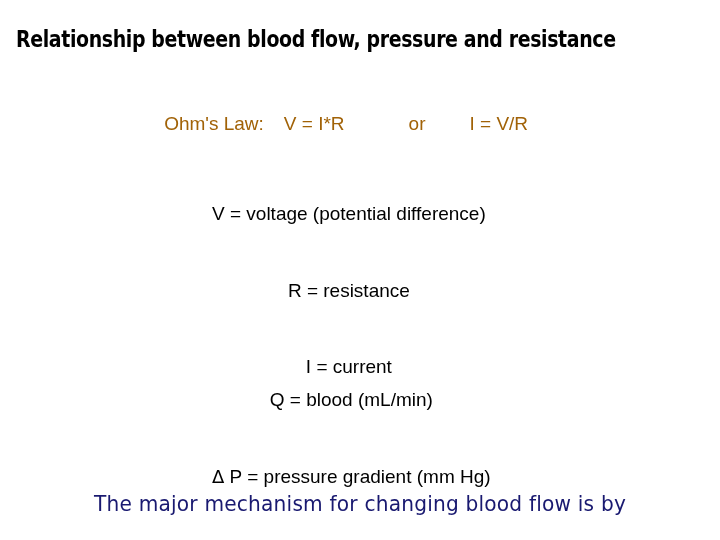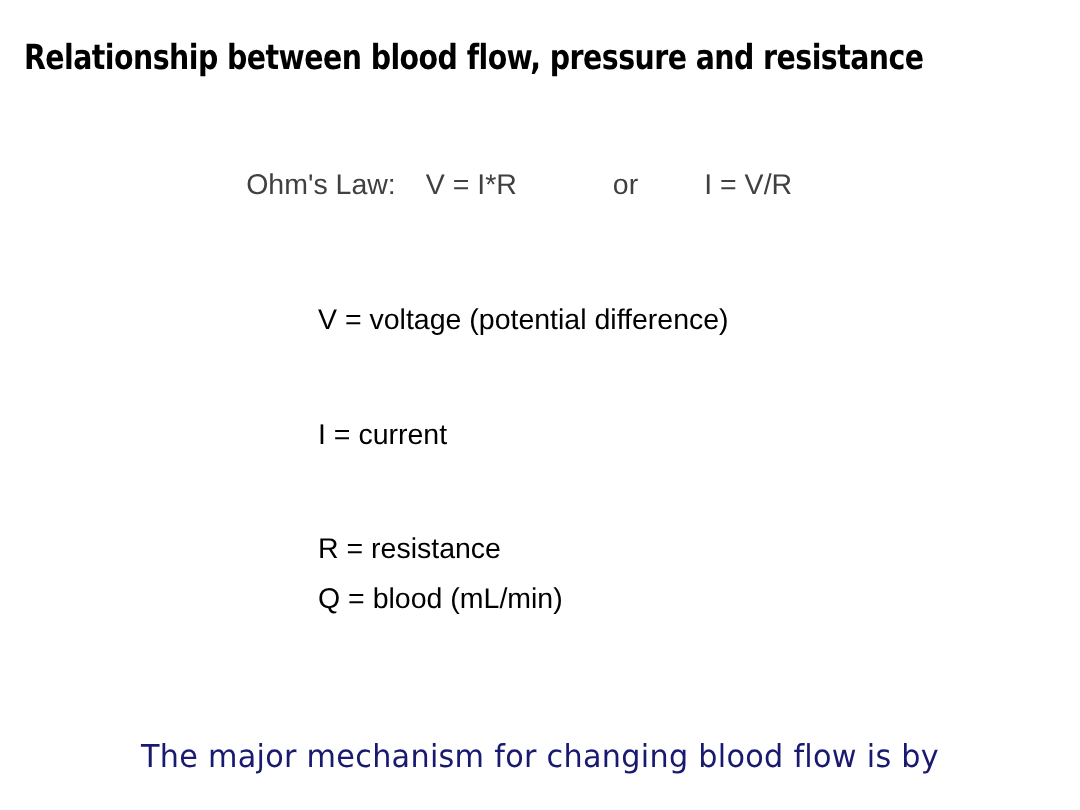--- a/index.html
+++ b/index.html
@@ -34,21 +34,21 @@
     color: #000000;
     line-height: 30px;
     white-space: nowrap;
     transform: scaleX(0.915);
     transform-origin: left center;
   }
 
   
   .eq-line {
     position: absolute;
-    color: #404040;
+    color: #a16207;
     font-size: 19px;
     line-height: 25px;
     white-space: pre;
   }
   .eq-ohms  { left: 143px; top: 86px; }
   .eq-blood { left: 143px; top: 277px; }
 
   .eq-line .gap-or   { display: inline-block; width: 64px; }
   .eq-line .gap-tail { display: inline-block; width: 44px; }
   .eq-line .label    { display: inline-block; }
@@ -57,21 +57,21 @@
   .defs {
     position: absolute;
     left: 212px;
     color: #000000;
     font-size: 19px;
     line-height: 25.5px;
     white-space: pre;
   }
   .defs-top    { top: 150px; }
   .defs-bottom { top: 336px; }
-  .defs .def-row { display: block; }
+  .defs .def-row { display: block; text-align: center; }
 
   .delta {
     font-family: "DejaVu Sans", sans-serif;
     font-size: 18px;
   }
 
   
   .closing {
     position: absolute;
     left: 0;
@@ -97,27 +97,28 @@
 <div class="slide">
 
   <div class="slide-title">Relationship between blood flow, pressure and resistance</div>
 
   <div class="eq-line eq-ohms">
     <span class="label">Ohm's Law:</span><span class="lead-gap"></span><span>V = I*R</span><span class="gap-or"></span><span>or</span><span class="gap-tail"></span><span>I = V/R</span>
   </div>
 
   <div class="defs defs-top">
     <span class="def-row">V = voltage (potential difference)</span>
+    <span class="def-row">R = resistance</span>
     <span class="def-row">I = current</span>
-    <span class="def-row">R = resistance</span>
   </div>
 
 
   <div class="defs defs-bottom">
     <span class="def-row">Q = blood (mL/min)</span>
+    <span class="def-row"><span class="delta">Δ</span><span> P = pressure gradient (mm Hg)</span></span>
     
   </div>
 
   <div class="closing">
     <span class="closing-line">The major mechanism for changing blood flow is by</span>
     
   </div>
 
 </div>
 

